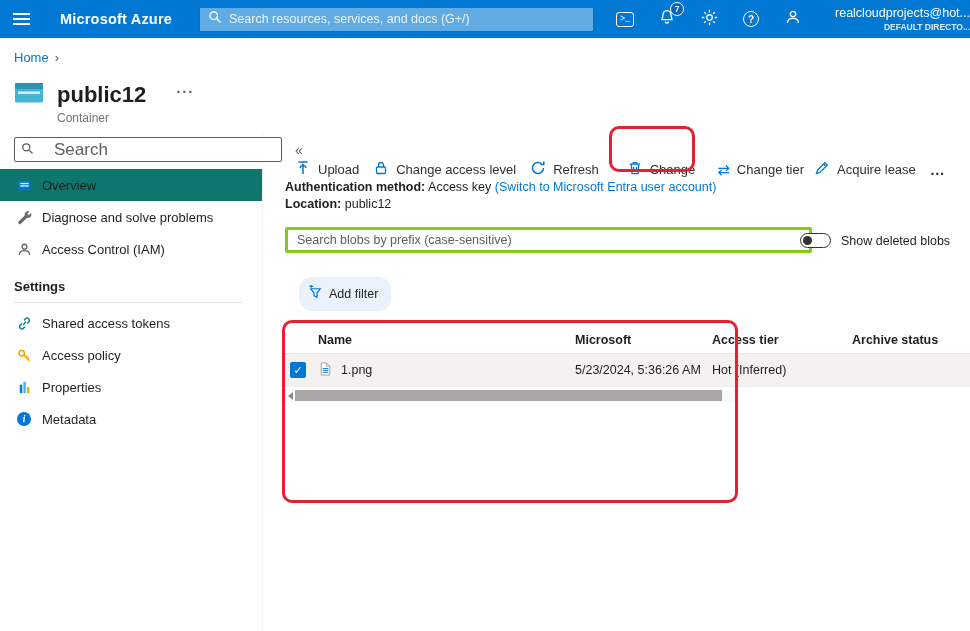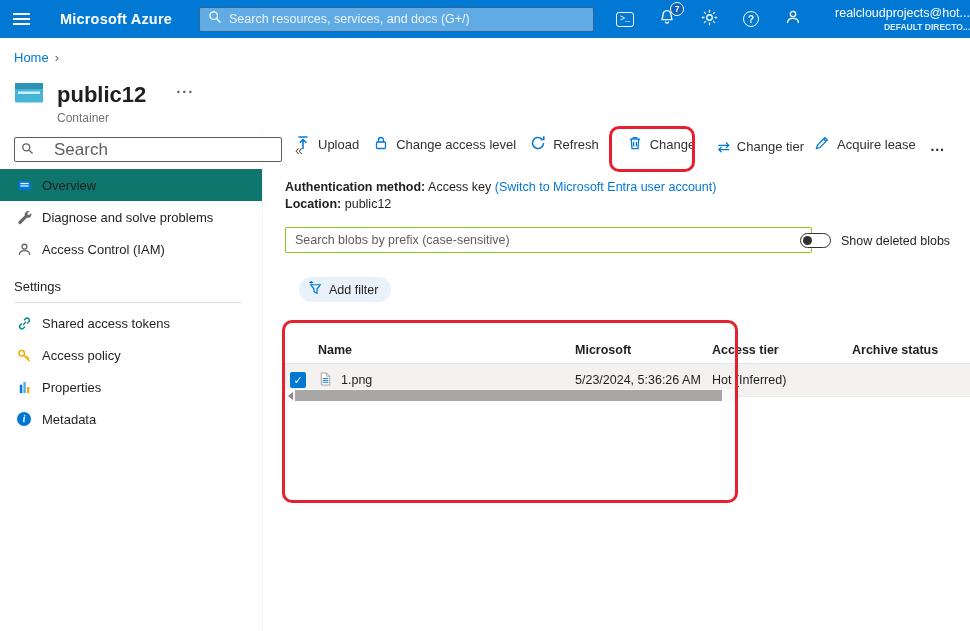--- a/index.html
+++ b/index.html
@@ -51,63 +51,63 @@
   .sb-search { flex:1; height:25px; border:1px solid #605e5c; border-radius:2px; display:flex;
                align-items:center; padding:0 6px; background:#fff; }
   .sb-search input { flex:1; border:none; outline:none; font-size:17px; margin-left:20px;
                      color:#7f1d1d; font-family:inherit; }
   .sb-search input::placeholder { color:#605e5c; }
   .sb-collapse { margin-left:9px; color:#605e5c; font-size:14px; cursor:pointer; padding:0 4px; }
   .sb-item { height:32px; display:flex; align-items:center; padding-left:16px; gap:10px;
              font-size:13px; color:#201f1e; cursor:pointer; }
   .sb-item.selected { background:#0f766e; }
   .sb-icon { width:16px; height:16px; display:flex; align-items:center; justify-content:center; }
-  .sb-section { font-size:13px; font-weight:400; color:#201f1e; padding:14px 0 8px 14px; }
+  .sb-section { font-size:13px; font-weight:700; color:#201f1e; padding:14px 0 8px 14px; }
   .sb-divider { height:1px; background:#e1dfdd; margin:0 20px 4px 14px; }
   .info-dot { width:14px; height:14px; border-radius:50%; background:#0078d4; color:#fff;
               font-size:9.5px; font-weight:700; font-style:italic; display:flex; align-items:center;
               justify-content:center; font-family:"Liberation Serif","DejaVu Serif",serif; }
 
   
-  .toolbar { position:absolute; left:285px; top:120px; height:34px; display:flex; align-items:flex-end; }
+  .toolbar { position:absolute; left:285px; top:152px; height:34px; display:flex; align-items:center; }
   .tb-btn { display:flex; align-items:center; gap:7px; font-size:13px; color:#323130; cursor:pointer; white-space:nowrap; }
   .tb-btn svg { flex:0 0 auto; }
   .tb-glyph { color:#0078d4; font-size:15px; line-height:1; }
   .tb-upload { margin-left:10px; }
   .tb-cal { margin-left:14px; }
   .tb-refresh { margin-left:14px; }
   .tb-delete { margin-left:28px; margin-right:10px; }
   .tb-tier { margin-left:12px; }
   .tb-lease { margin-left:10px; }
   .tb-more { margin-left:14px; color:#323130; font-size:15px; font-weight:700; cursor:pointer; letter-spacing:1px; }
 
   
   .info-line1 { position:absolute; left:285px; top:180px; font-size:12.5px; }
   .info-line2 { position:absolute; left:285px; top:197px; font-size:12.5px; }
   .info-bold { font-weight:700; }
   .info-link { color:#0078d4; text-decoration:none; cursor:pointer; }
 
   
   .blob-search { position:absolute; left:285px; top:227px; width:527px; height:26px;
-                 border:1px solid #84cc16; border-radius:2px; font-size:12.5px; padding:0 9px;
+                 border:3px solid #84cc16; border-radius:2px; font-size:12.5px; padding:0 9px;
                  color:#201f1e; outline:none; font-family:inherit; }
   .blob-search::placeholder { color:#605e5c; }
   .toggle { position:absolute; left:800px; top:233px; width:31px; height:15px; border:1px solid #323130;
             border-radius:9px; background:#fff; cursor:pointer; }
   .toggle-knob { position:absolute; left:2px; top:1.5px; width:9px; height:9px; border-radius:50%; background:#323130; }
   .toggle-label { position:absolute; left:841px; top:234px; font-size:12.5px; color:#201f1e; }
 
-  .add-filter { position:absolute; left:299px; top:277px; height:25px; padding:0 13px 0 9px;
+  .add-filter { position:absolute; left:299px; top:277px; height:34px; padding:0 13px 0 9px;
                 background:#e9f1fa; border-radius:13px; display:flex; align-items:center; gap:6px;
                 font-size:12.5px; color:#201f1e; cursor:pointer; }
 
   
   .blob-table { position:absolute; left:285px; top:327px; right:0; }
   .t-row { display:grid; grid-template-columns:33px 257px 137px 140px 1fr; align-items:center; }
-  .t-head { height:27px; font-weight:700; font-size:12.5px; color:#201f1e; border-bottom:1px solid #e8e6e4;margin-top:10px; }
+  .t-head { height:27px; font-weight:700; font-size:12.5px; color:#201f1e; border-bottom:1px solid #e8e6e4; }
   .t-data { height:33px; background:#f3f2f1; font-size:12.5px; color:#201f1e; border-bottom:1px solid #edebe9; cursor:pointer; }
   .cb { width:16px; height:16px; margin-left:5px; background:#0078d4; border-radius:2px; color:#fff;
         font-size:11px; display:flex; align-items:center; justify-content:center; cursor:pointer; }
   .name-cell { display:flex; align-items:center; gap:8px; }
   .name-link { cursor:pointer; }
 
   
   .hscroll { position:absolute; left:285px; top:389px; width:452px; height:13px; background:#fafafa;
              display:flex; align-items:center; }
   .hs-arrow { width:10px; height:13px; display:flex; align-items:center; justify-content:center; cursor:pointer; }

